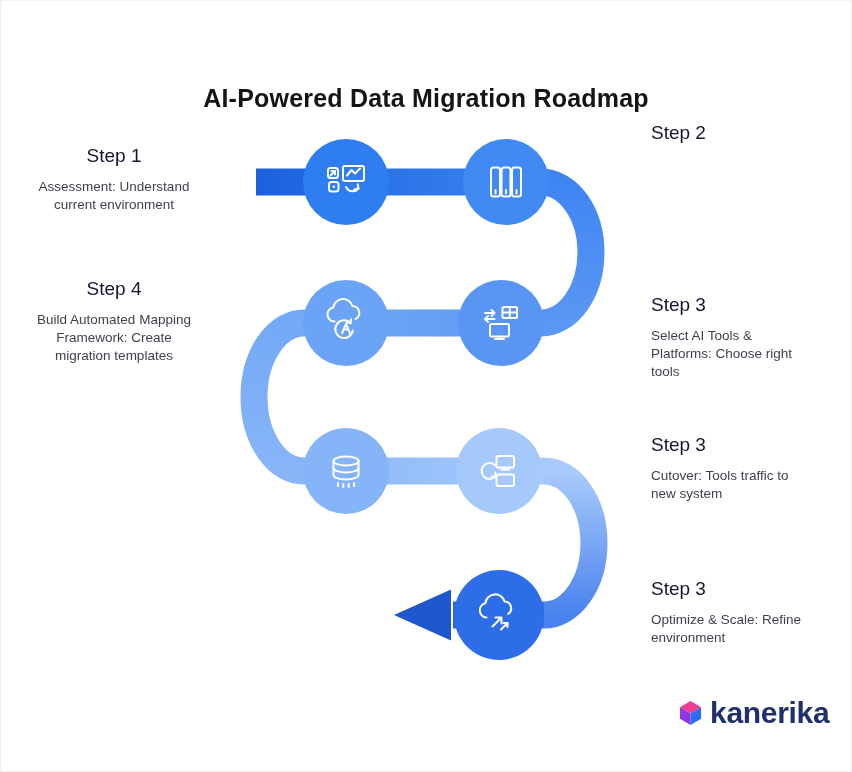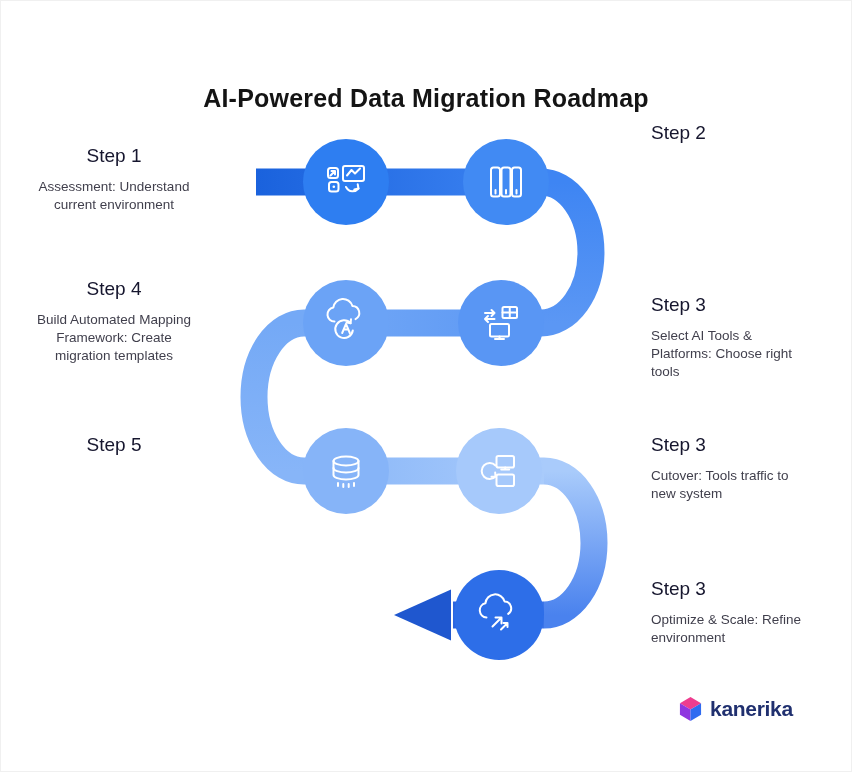--- a/index.html
+++ b/index.html
@@ -32,21 +32,21 @@
   .step-right{text-align:left;width:176px;left:650px;}
   .s1{top:144px;} .s2{top:121px;}
   .s3{top:277px;margin-top:16px;} .s4{top:277px;}
   .s5{top:433px;} .s6{top:433px;}
   .s7{top:577px;}
   .brand{
     position:absolute;left:677px;top:695px;
     display:flex;align-items:center;gap:7px;
   }
   .brand-name{
-    font-size:21px;font-weight:700;color:#20306f;letter-spacing:-0.3px;
+    font-size:30px;font-weight:700;color:#20306f;letter-spacing:-0.3px;
   }
 </style>
 </head>
 <body>
 
 <div class="canvas">
 
   <h1 class="page-title">AI-Powered Data Migration Roadmap</h1>
 
   <svg class="flow-svg" width="852" height="772" viewBox="0 0 852 772">
@@ -177,21 +177,20 @@
   </div>
 
   <div class="step step-left s4">
     <div class="step-label">Step 4</div>
     <p class="step-desc">Build Automated Mapping
 Framework: Create
 migration templates</p>
   </div>
 
   <div class="step step-left s5">
-    <div class="step-label">Step 5</div>
   </div>
 
   <div class="step step-right s6">
     <div class="step-label">Step 3</div>
     <p class="step-desc">Cutover: Tools traffic to
 new system</p>
   </div>
 
   <div class="step step-right s7">
     <div class="step-label">Step 3</div>

